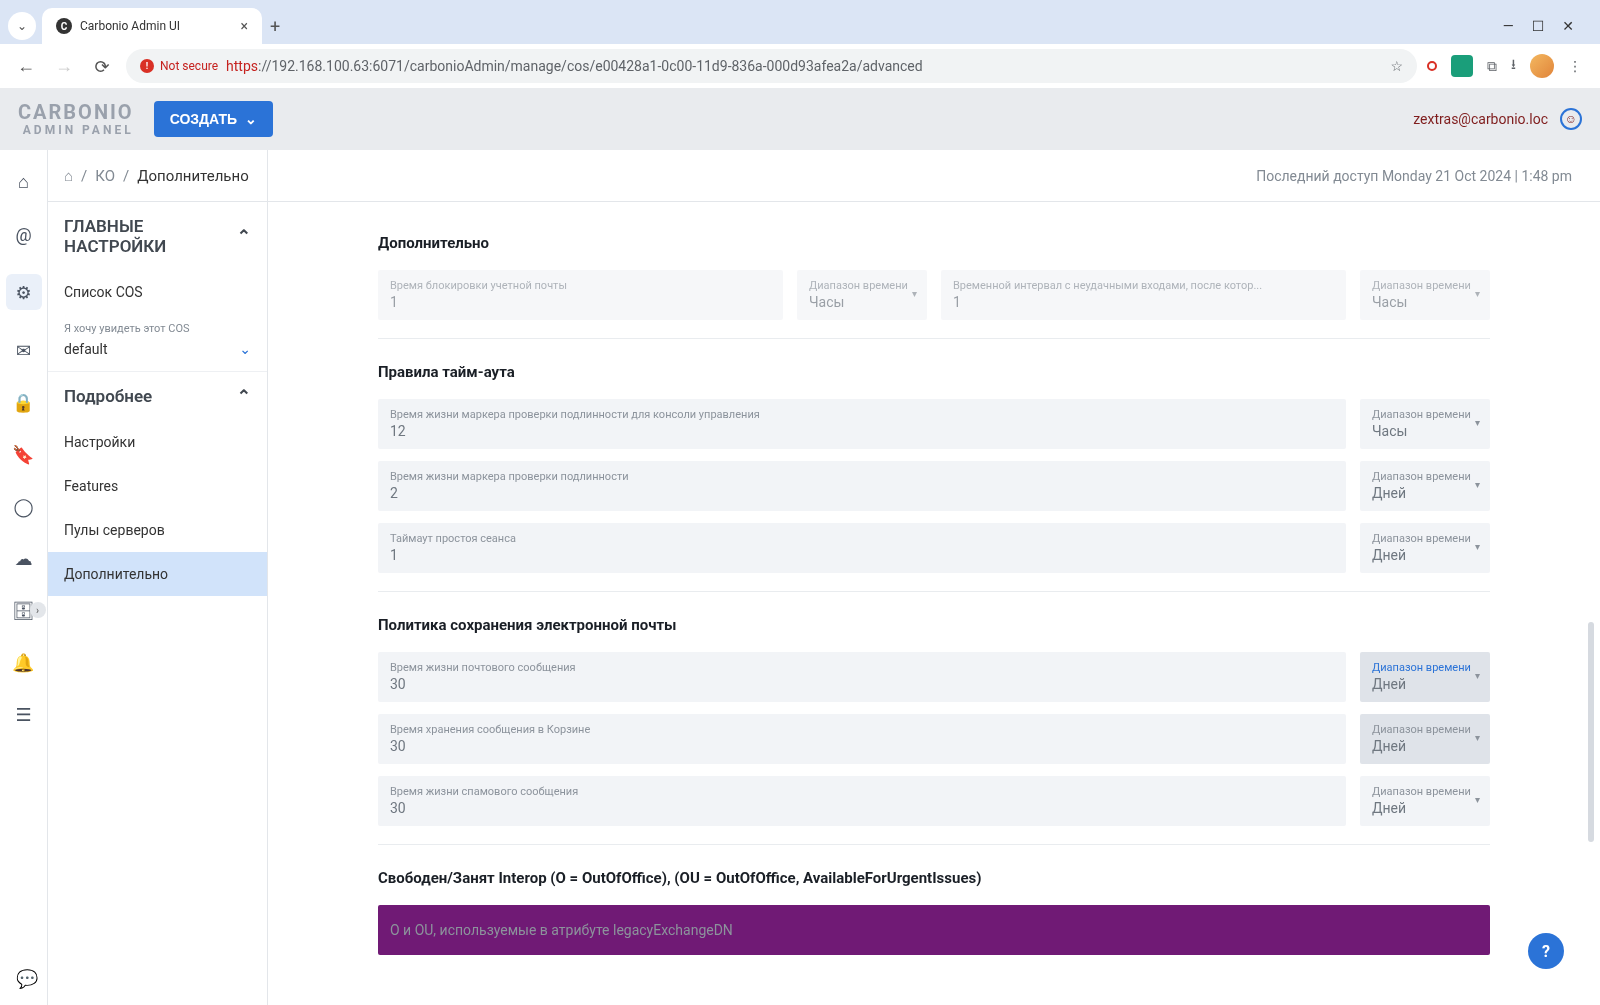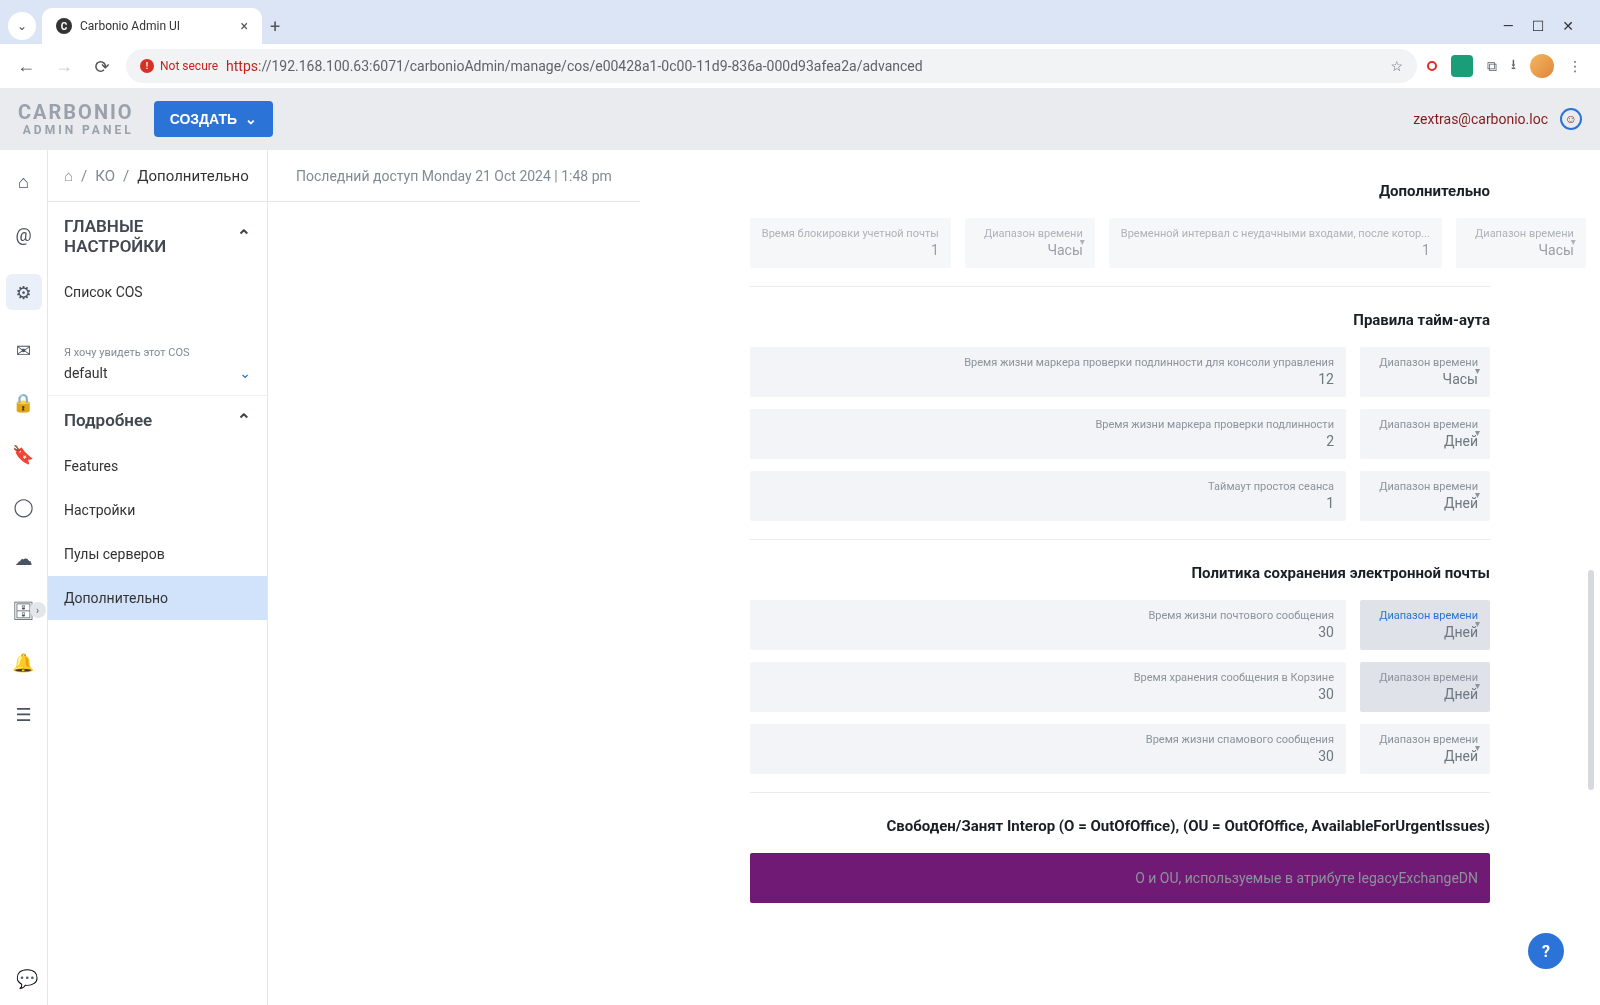--- a/index.html
+++ b/index.html
@@ -43,26 +43,26 @@
 .icon-rail .rail-item.active { background: #eaf0f9; border-radius: 6px; width: 36px; height: 36px; }
 .rail-chevron { position: absolute; right: -10px; top: 50%; transform: translateY(-50%); width: 16px; height: 16px; border-radius: 50%; background: #e3e6ea; font-size: 10px; display: flex; align-items: center; justify-content: center; color: #555; }
 
 .sidebar { width: 220px; border-right: 1px solid #e3e6ea; background: #fff; }
 .breadcrumb-row { height: 52px; display: flex; align-items: center; padding: 0 16px; gap: 8px; border-bottom: 1px solid #e3e6ea; color: #828a93; font-size: 15px; }
 .breadcrumb-row .current { color: #333; }
 .side-section { padding: 14px 16px; display: flex; align-items: center; justify-content: space-between; font-size: 17px; font-weight: 600; color: #414850; }
 .side-item { padding: 14px 16px; font-size: 14px; color: #333; cursor: pointer; }
 .side-item.active { background: #d1e3fa; }
 .side-cos { padding: 8px 16px 14px; border-bottom: 1px solid #eef0f3; }
-.side-cos .lbl { font-size: 11px; color: #828a93; margin-top: 24px; }
+.side-cos .lbl { font-size: 11px; color: #828a93; }
 .side-cos .val-row { display: flex; align-items: center; justify-content: space-between; margin-top: 6px; font-size: 14px; }
 .side-cos .chev { color: #2b73d7; }
 
 
-.main { flex: 1; display: flex; flex-direction: row; overflow: hidden; text-align: right; }
+.main { flex: 1; display: flex; flex-direction: column; overflow: hidden; }
 .main-top { height: 52px; border-bottom: 1px solid #e3e6ea; display: flex; align-items: center; justify-content: flex-end; padding: 0 28px; color: #828a93; font-size: 14px; }
 .content { flex: 1; overflow-y: auto; padding: 26px 110px 40px 110px; position: relative; }
 .scroll-ind { position: absolute; right: 6px; top: 420px; width: 6px; height: 220px; background: #d6dae0; border-radius: 3px; }
 
 .sec-title { font-size: 15px; font-weight: 700; color: #1a1f26; margin: 6px 0 18px; }
 .row-pair { display: flex; gap: 14px; margin-bottom: 12px; }
 .row-quad .field { flex: 1; }
 .field { background: #f2f4f7; border-radius: 2px; padding: 6px 12px 8px; min-height: 50px; display: flex; flex-direction: column; justify-content: center; }
 .field.disabled { opacity: 0.7; }
 .field.unit { width: 130px; flex: none; position: relative; }
@@ -168,22 +168,22 @@
       <div class="lbl">Я хочу увидеть этот COS</div>
       <div class="val-row">
         <span>default</span>
         <span class="chev">⌄</span>
       </div>
     </div>
     <div class="side-section">
       <span>Подробнее</span>
       <span>⌃</span>
     </div>
+    <div class="side-item">Настройки</div>
     <div class="side-item">Features</div>
-    <div class="side-item">Настройки</div>
     <div class="side-item">Пулы серверов</div>
     <div class="side-item active">Дополнительно</div>
   </div>
 
   <div class="main">
     <div class="main-top">
       <span>Последний доступ Monday 21 Oct 2024 | 1:48 pm</span>
     </div>
     <div class="content">
       <div class="scroll-ind"></div>

